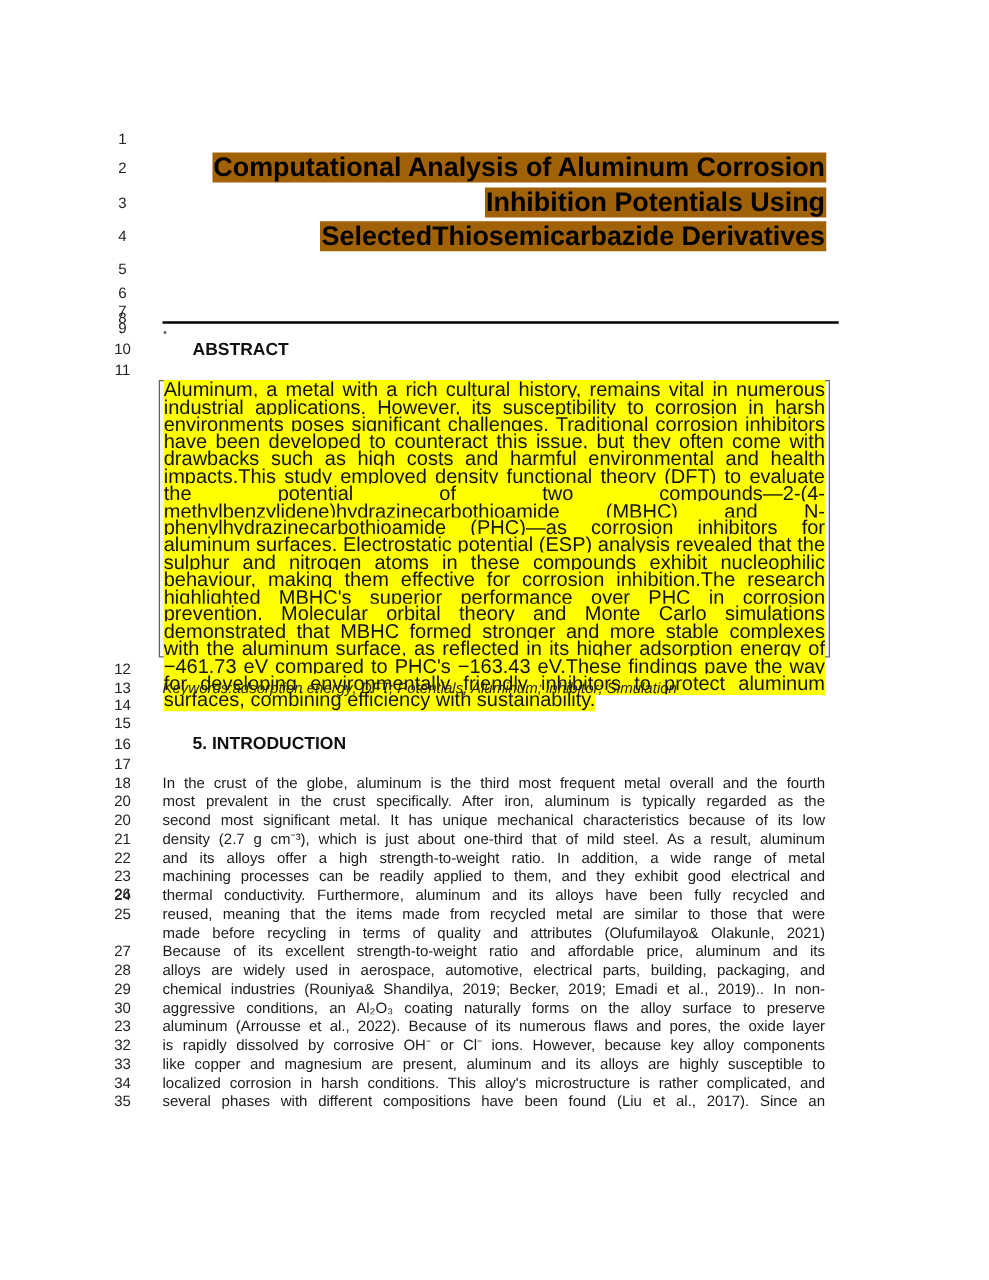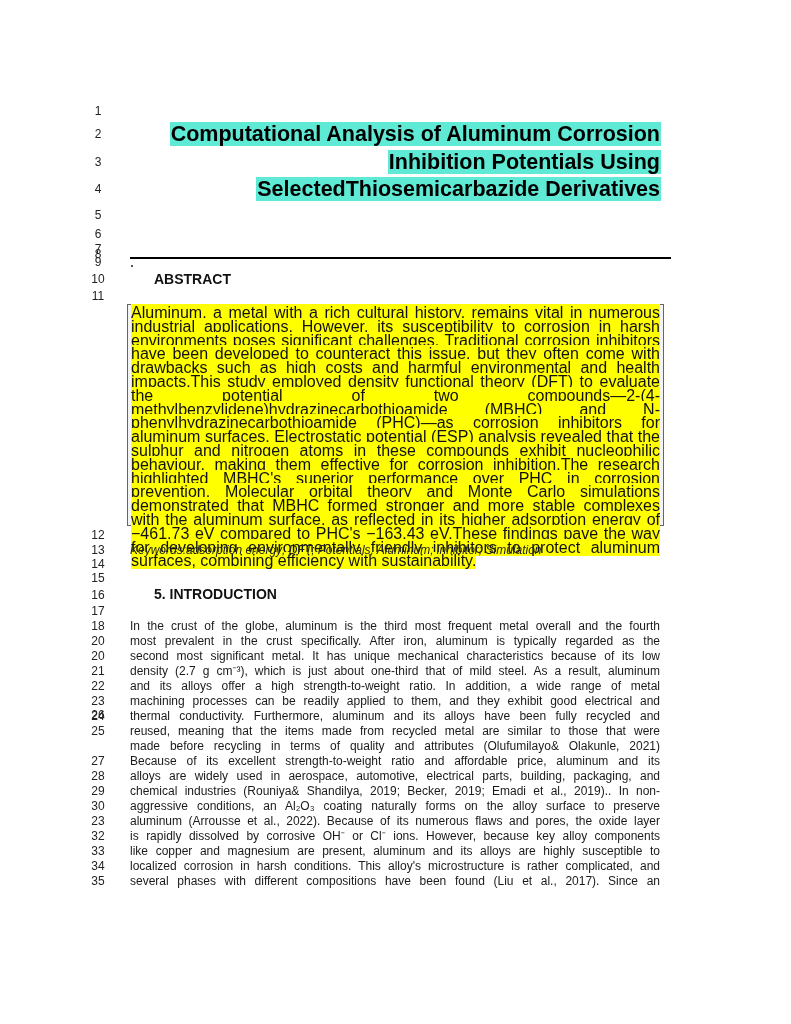--- a/index.html
+++ b/index.html
@@ -2,21 +2,21 @@
 <html><head>
   <meta charset="utf-8">
   <style>
     html, body { margin: 0; padding: 0; background: #ffffff; }
     body { width: 791px; height: 1024px; position: relative; overflow: hidden;
            font-family: "Liberation Sans", sans-serif; color: #111; }
     .ln { position: absolute; left: 86px; width: 24px; text-align: center;
           font-size: 12px; line-height: 14px; color: #222; }
     .title-line { position: absolute; right: 130px; font-size: 21.5px; font-weight: bold;
                   line-height: 26px; color: #000; }
-    .title-line span { background: #5eead4; padding: 0 1px; }
+    .title-line span { background: #a16207; padding: 0 1px; }
     .rule { position: absolute; left: 130px; width: 541px; top: 257px; height: 2px; background: #000; }
     .dot { position: absolute; left: 131px; top: 265px; width: 2px; height: 2px; background: #555; }
     .heading { position: absolute; left: 130px; font-size: 14px; font-weight: bold; color: #111; margin-left: 24px; }
     .abstract-box { position: absolute; left: 127px; top: 304px; width: 537px; height: 222px;
                     border: 1px solid #666; background: #f3f3f3; box-sizing: border-box; padding: 1px 3px; }
     .abstract-box p { margin: 0; font-size: 16px; line-height: 13.8px; text-align: justify; text-align-last: left; }
     .abstract-box p span { background: #ffff00; }
     .keywords { position: absolute; left: 130px; top: 543px; font-size: 12px; font-style: italic; color: #222; }
     .body-line { position: absolute; left: 130px; width: 530px; font-size: 12px; line-height: 14px;
                  text-align: justify; text-align-last: justify; white-space: nowrap; color: #1a1a1a; }

